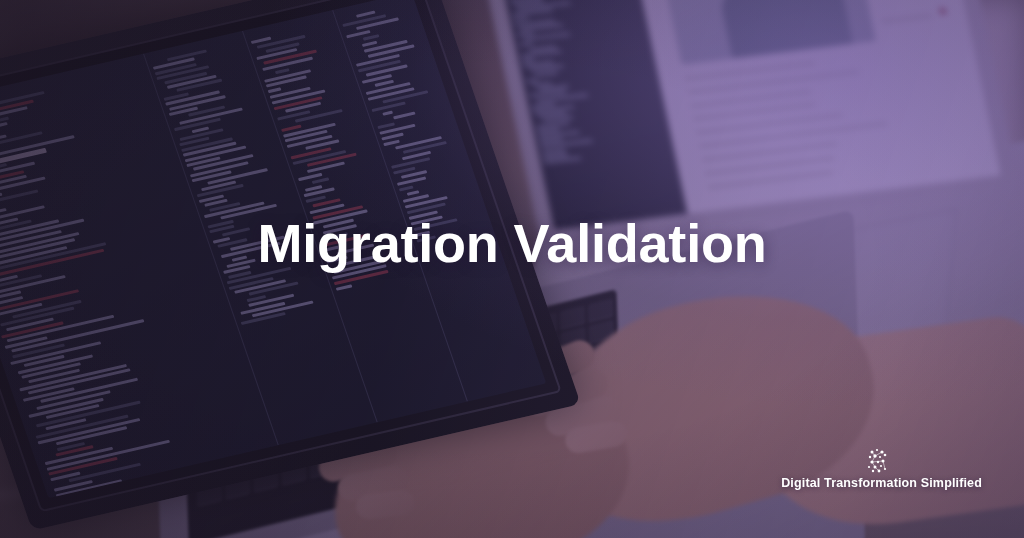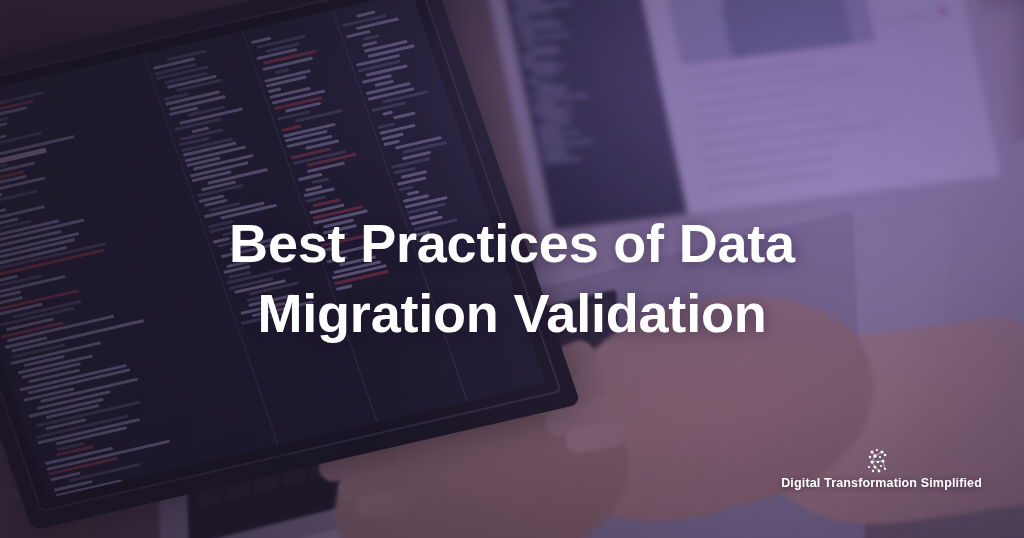--- a/index.html
+++ b/index.html
@@ -743,21 +743,20 @@
 
   </div>
 
   <div class="tint"></div>
   <div class="tint2"></div>
   <div class="vignette"></div>
 
   <div class="content">
 
     <h1 class="title">
-      <span class="ln">Best Practices of Data</span>
       <span class="ln">Migration Validation</span>
     </h1>
 
     <div class="logo">
       <div class="logo-row">
         <svg class="logo-mark" viewBox="0 0 30 30">
           <g fill="#ffffff">
             <circle cx="5" cy="6" r="1.5"></circle>
             <circle cx="10" cy="4" r="1.1"></circle>
             <circle cx="15" cy="6" r="1.6"></circle>

